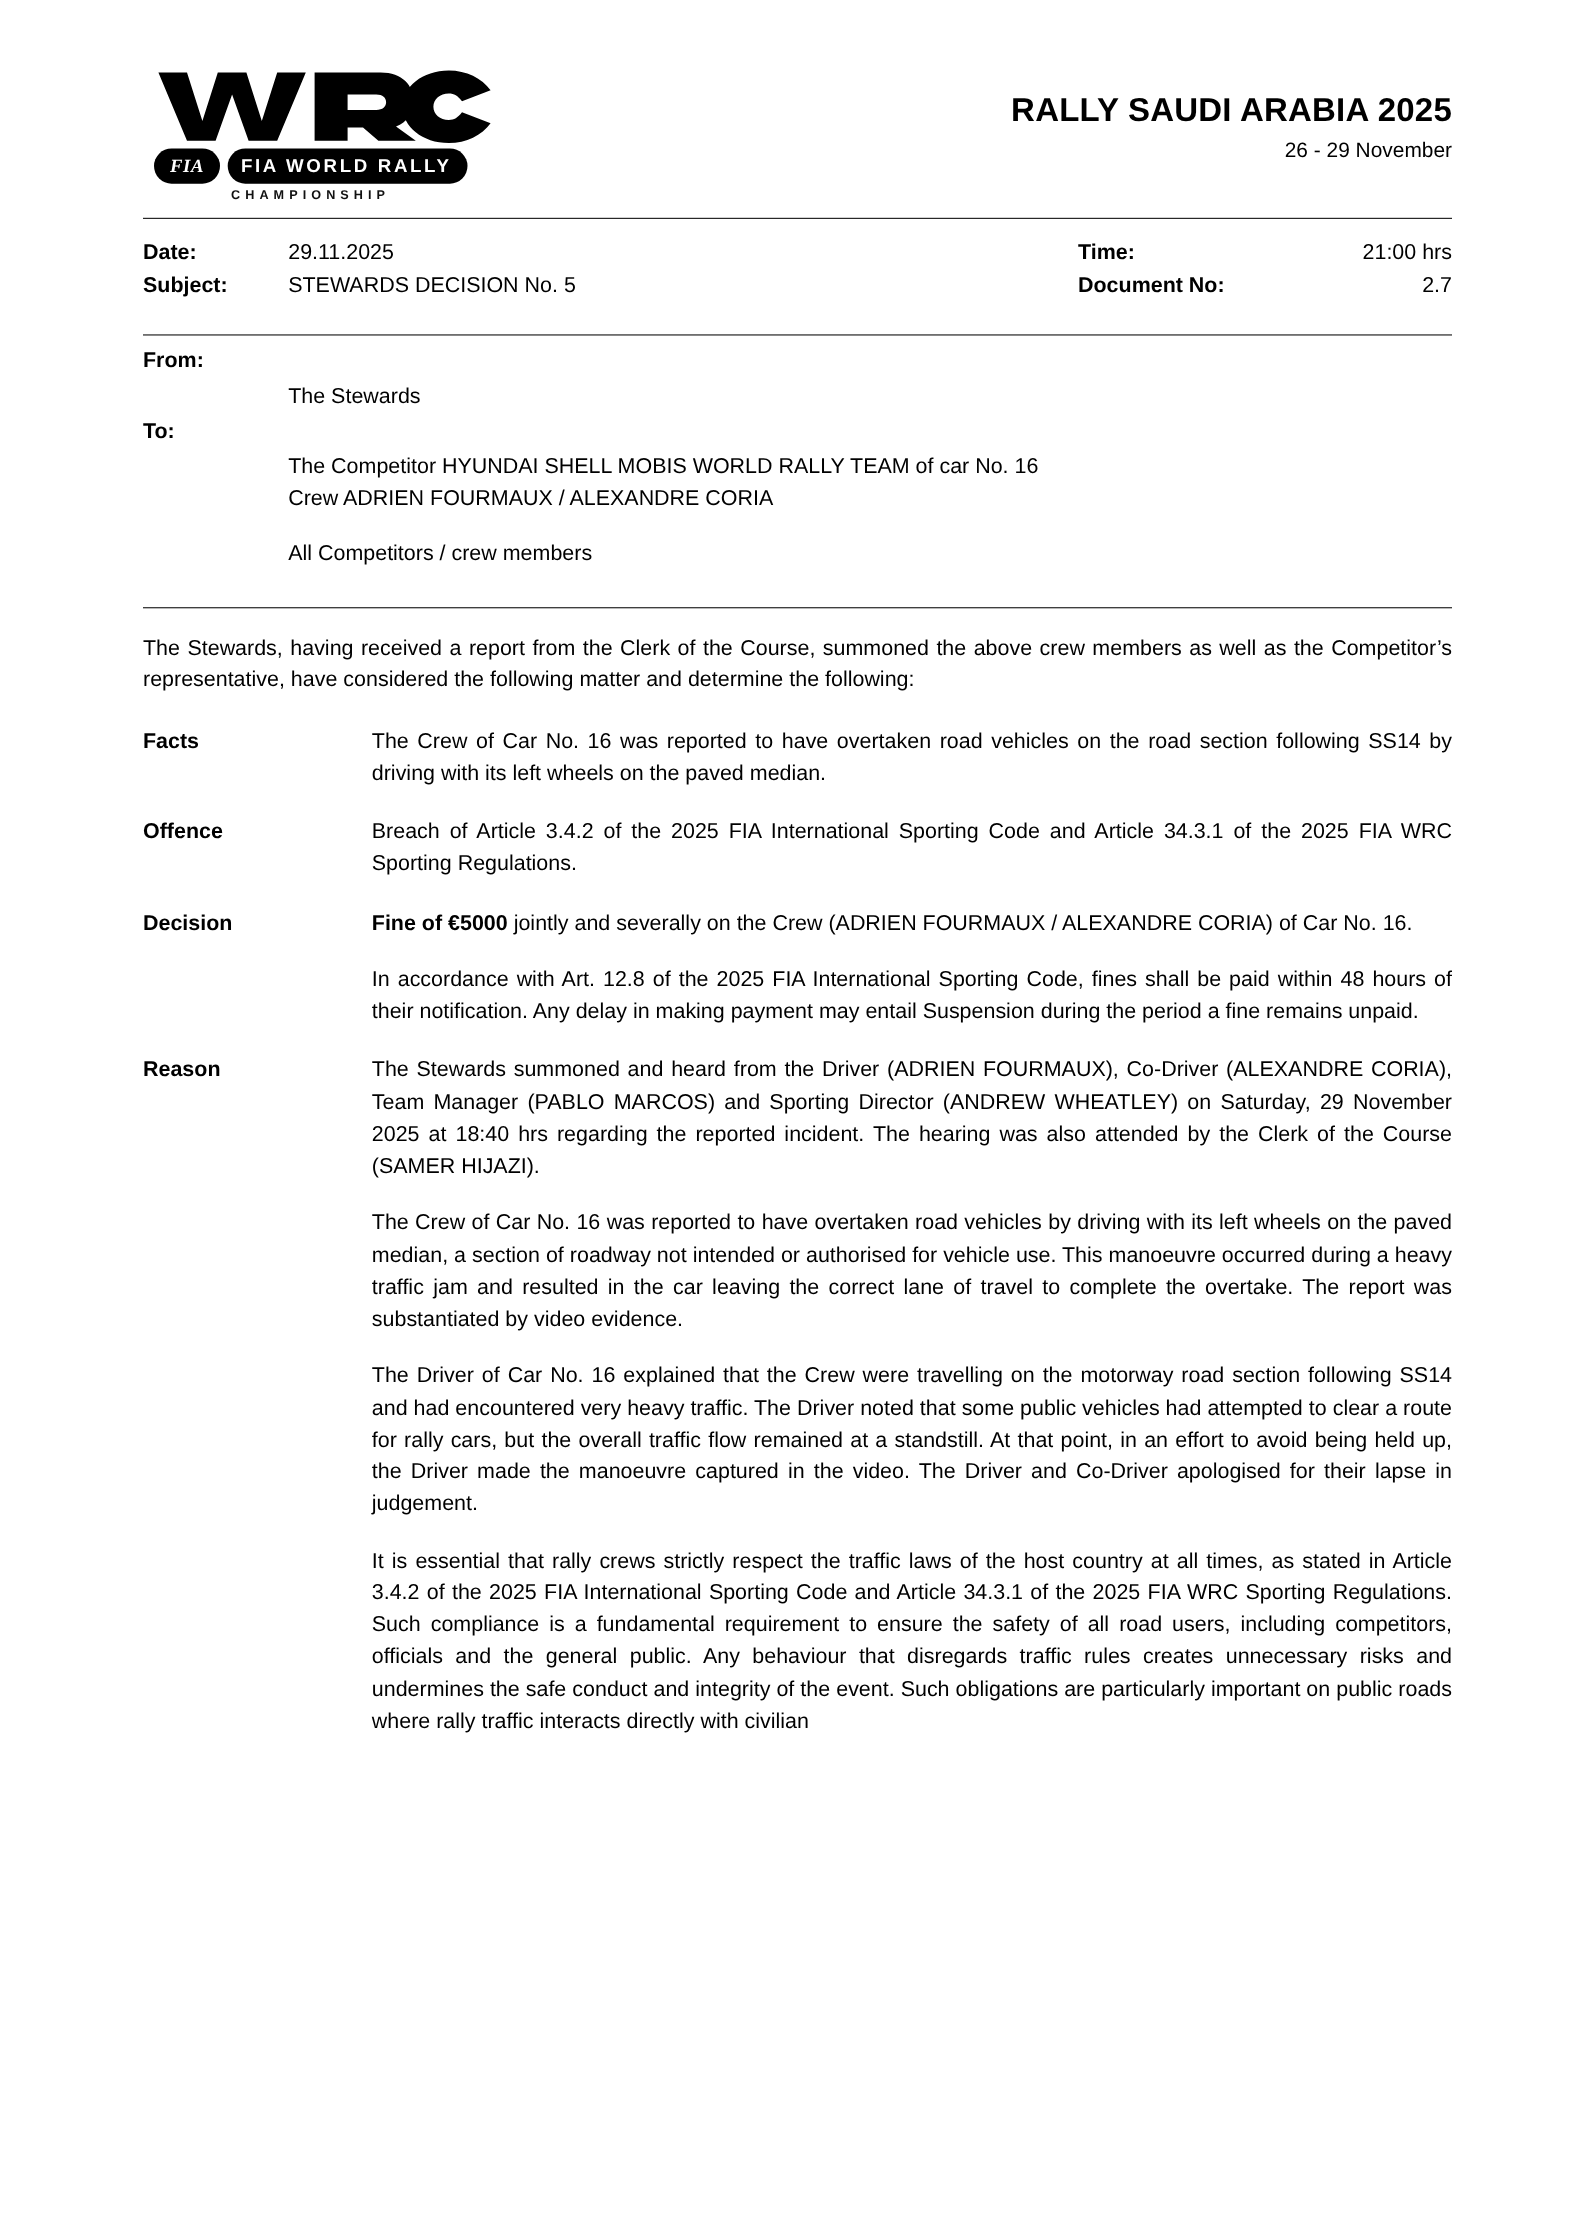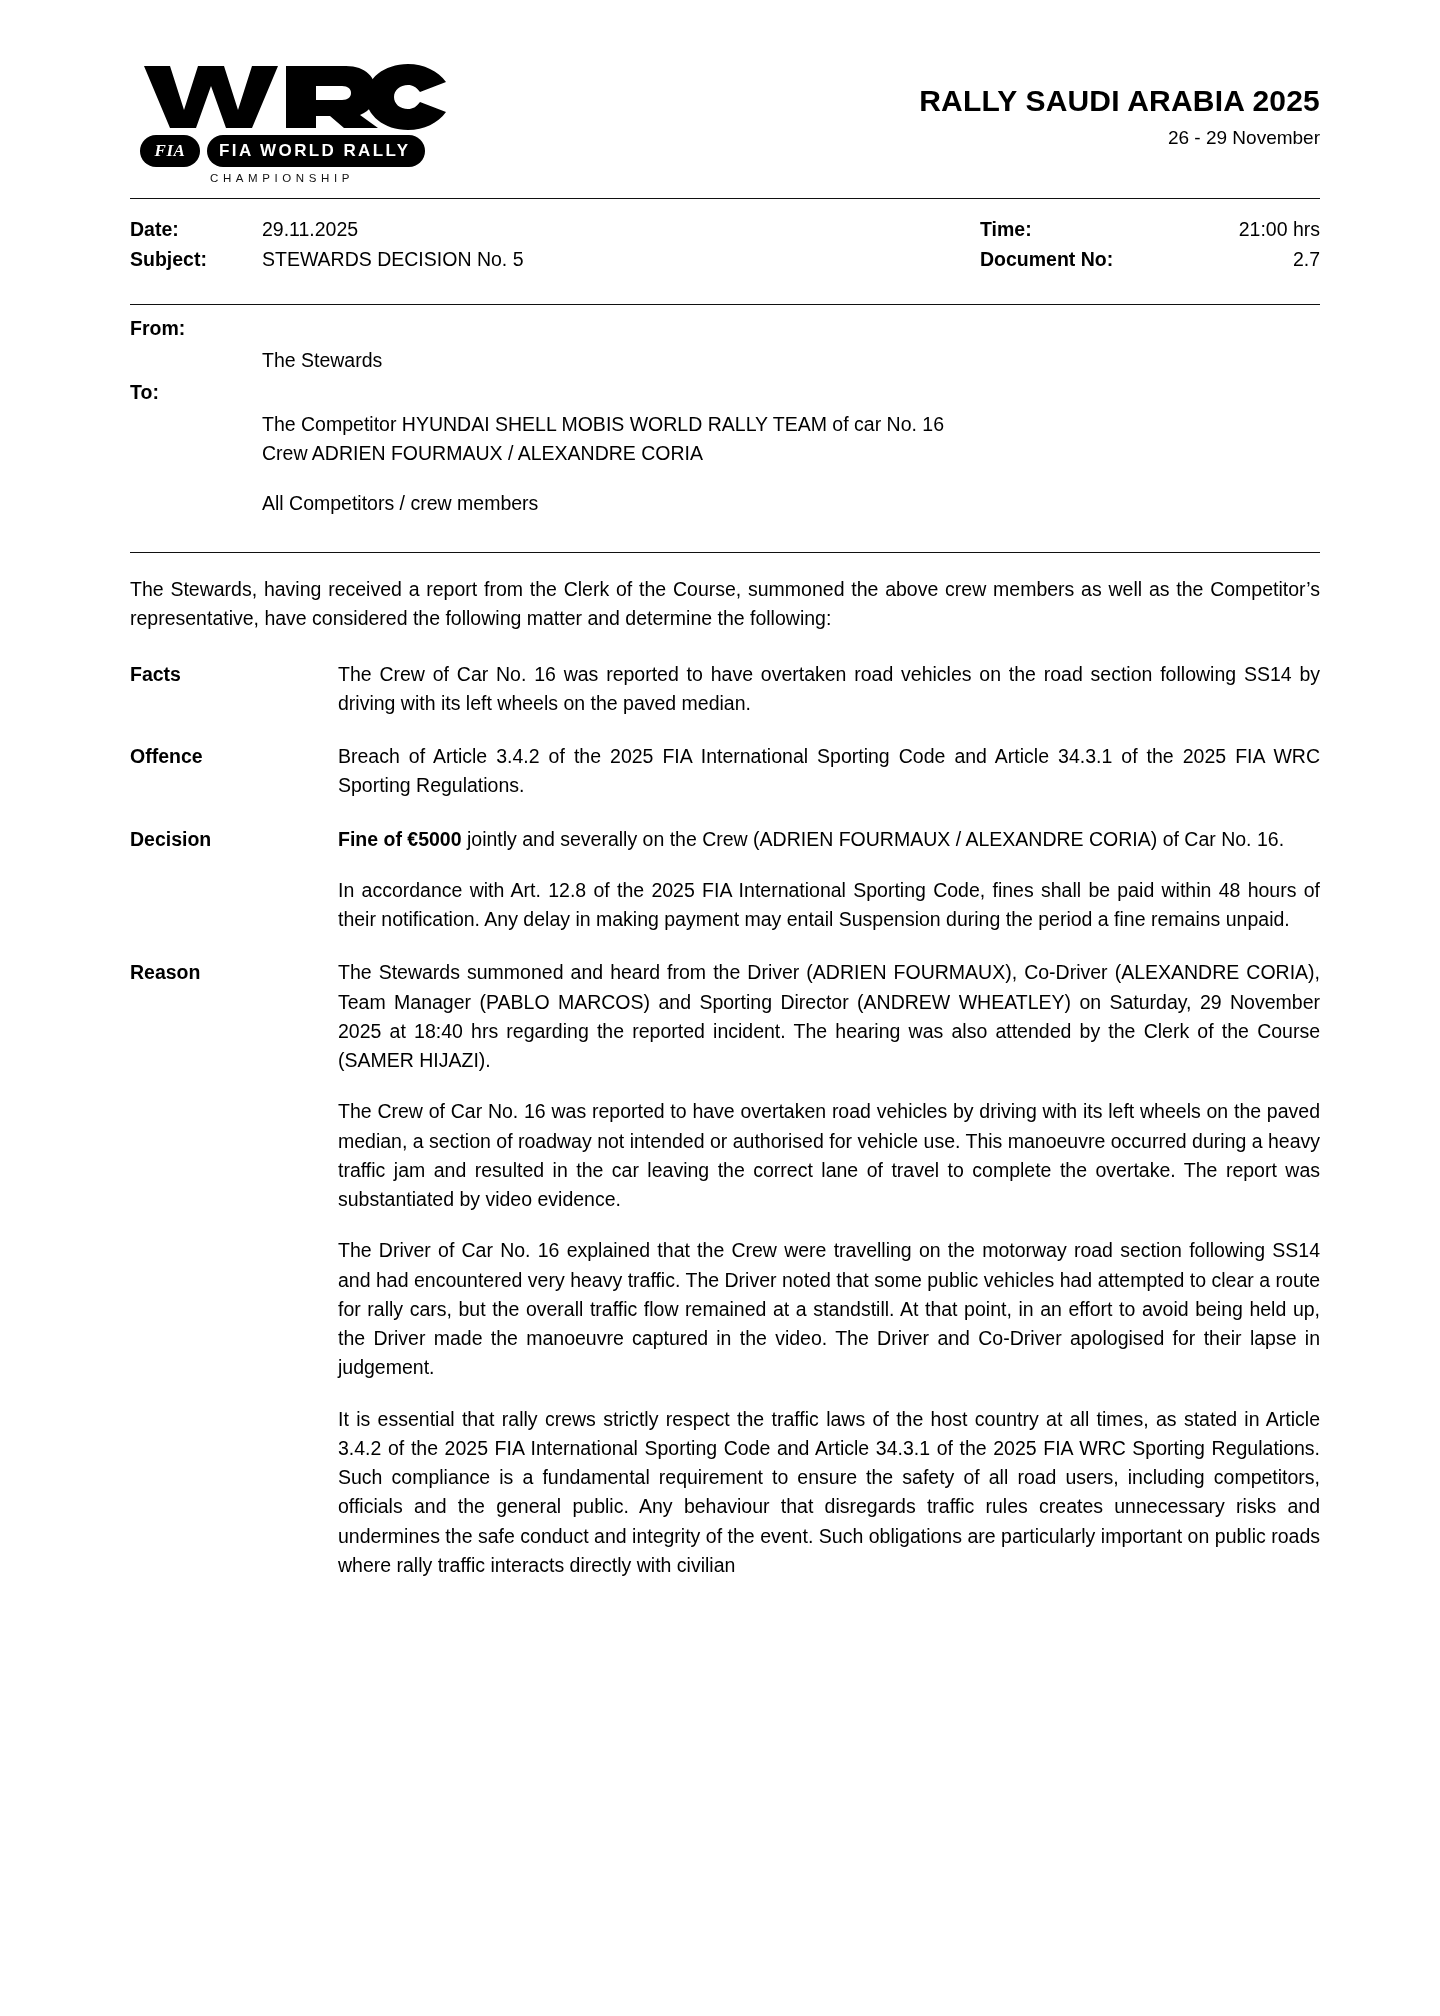--- a/index.html
+++ b/index.html
@@ -66,21 +66,21 @@
     letter-spacing: 2.4px;
     font-family: "Liberation Sans", sans-serif;
     text-align: right;
   }
   .champ-line {
     margin-top: 5px;
     margin-left: 70px;
     font-size: 11.5px;
     letter-spacing: 4.6px;
     color: #111;
-    font-weight: normal;
+    font-weight: bold;
   }
   .title-block {
     text-align: right;
     padding-top: 26px;
   }
   .event-title {
     font-size: 30px;
     font-weight: bold;
     letter-spacing: .2px;
     white-space: nowrap;

